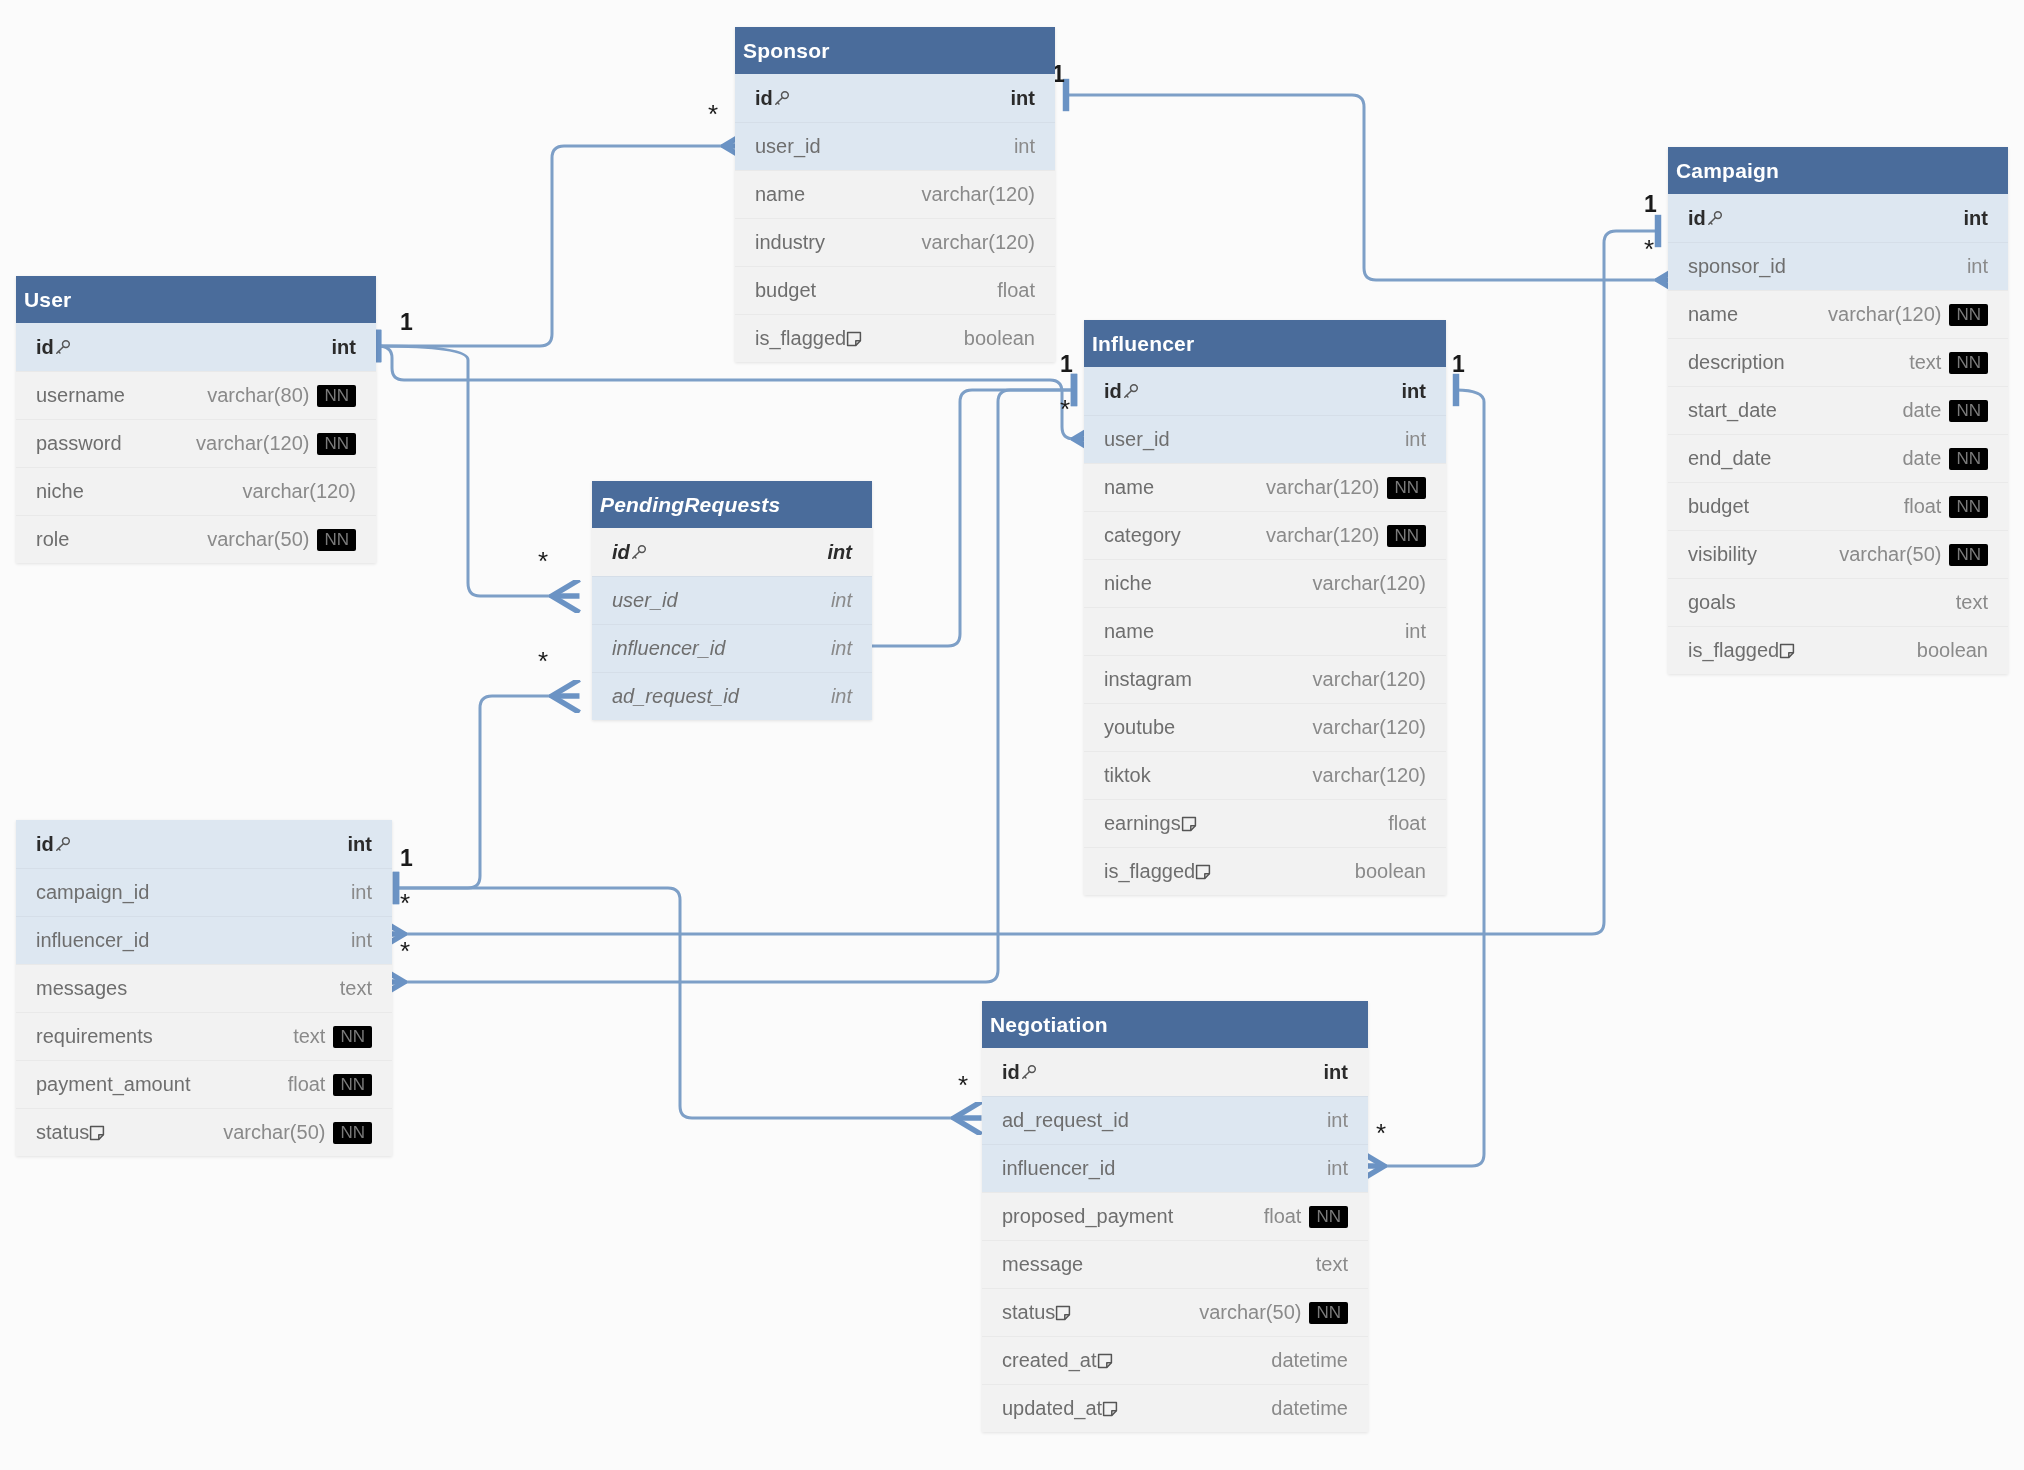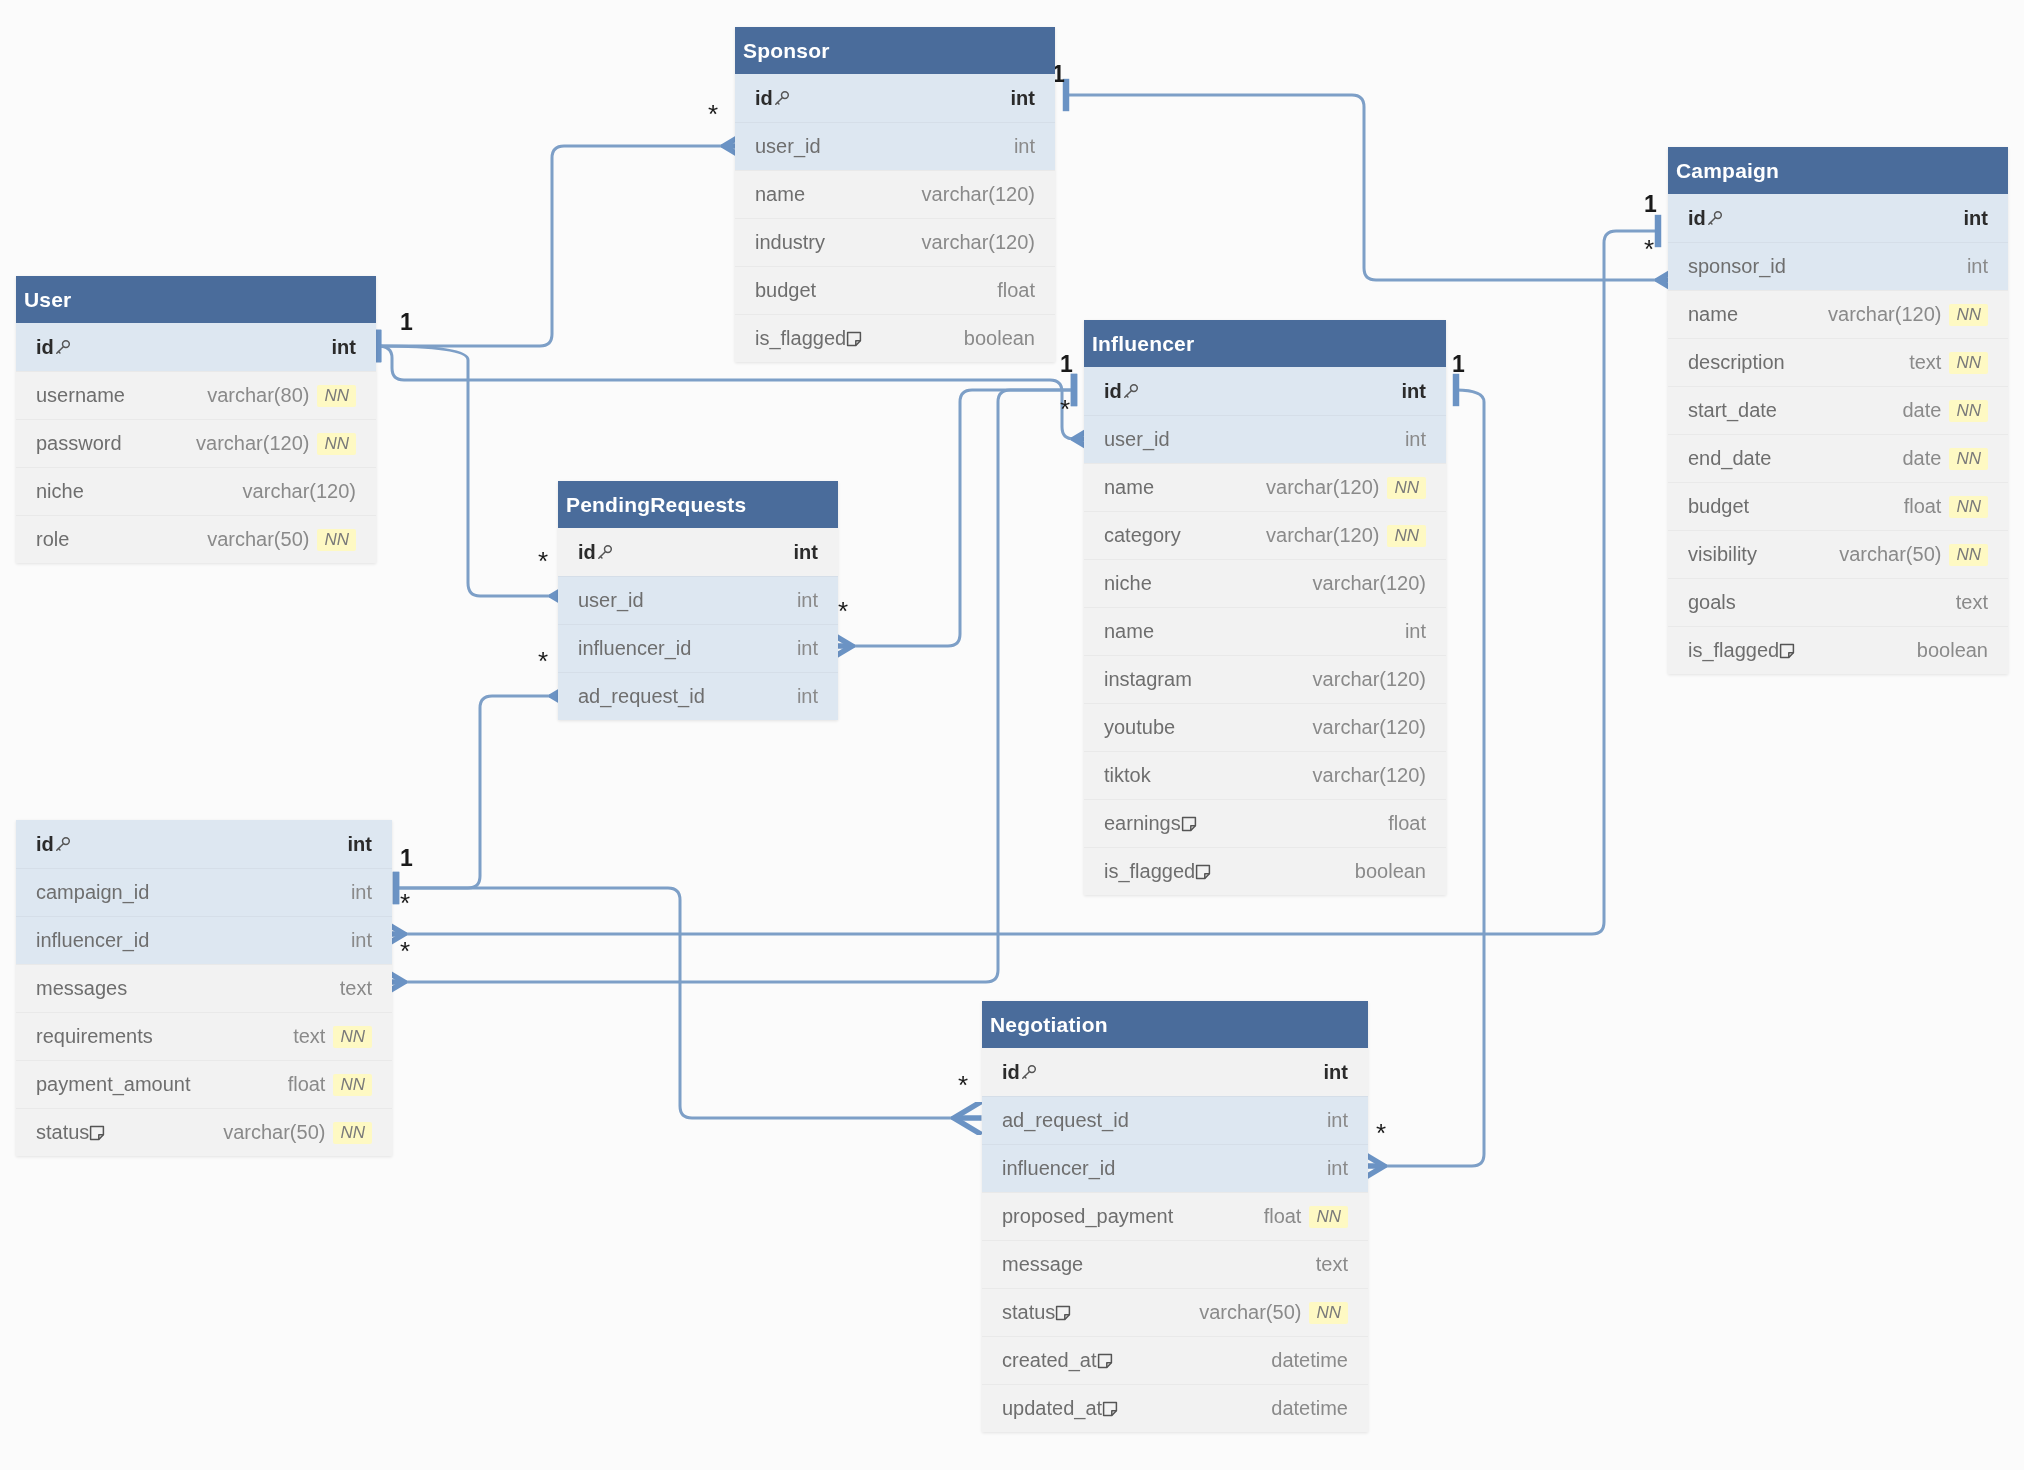--- a/index.html
+++ b/index.html
@@ -58,27 +58,26 @@
   }
   .col-right{
     margin-left:auto;
     display:flex;
     align-items:center;
     gap:8px;
     white-space:nowrap;
   }
   .col-type{color:#8a8a8a;font-size:20px;}
   .nn-badge{
-    background:#fef9c3;
+    background:#000000;
     color:#7a7a7a;
     font-size:17px;
     padding:2px 7px 3px 7px;
     border-radius:2px;
     line-height:1;
-    font-style:italic;
   }
   .ic{display:inline-flex;align-items:center;justify-content:center;}
   .ic svg{display:block;}
 </style>
 </head>
 <body>
 
 <div id="canvas">
 
   <svg id="links" viewBox="0 0 2024 1470" xmlns="http://www.w3.org/2000/svg">
@@ -456,21 +455,21 @@
                   <path d="M 14.4 9.8 L 9.8 9.8 L 9.8 14.4" fill="none" stroke="#555" stroke-width="1.5" stroke-linejoin="round"></path>
                 </svg>
               </span>
             </span>
             <span class="col-right">
               <span class="col-type">boolean</span>
             </span>
           </div>
         </div>
       </div>
-      <div class="table-card" style="left: 558px; top: 481px; width: 280px;">
+      <div class="table-card" style="left: 592px; top: 481px; width: 280px; font-style: italic;">
         <div class="tbl-header">PendingRequests</div>
         <div class="tbl-rows">
           <div class="tbl-row pk-row">
             <span class="col-name">
               <span>id</span>
               <span class="ic">
                 <svg width="17" height="17" viewBox="0 0 16 16">
                   <circle cx="11.2" cy="4.8" r="3.2" fill="none" stroke="#555" stroke-width="1.4"></circle>
                   <path d="M 9.0 7.0 L 2.6 13.4" fill="none" stroke="#555" stroke-width="1.4" stroke-linecap="round"></path>
                   <path d="M 4.2 11.8 L 5.6 13.2" fill="none" stroke="#555" stroke-width="1.4" stroke-linecap="round"></path>

